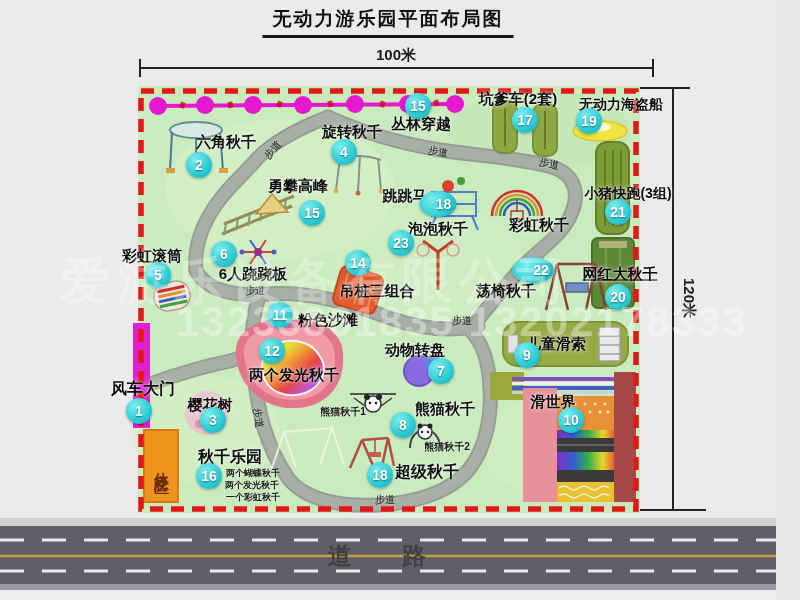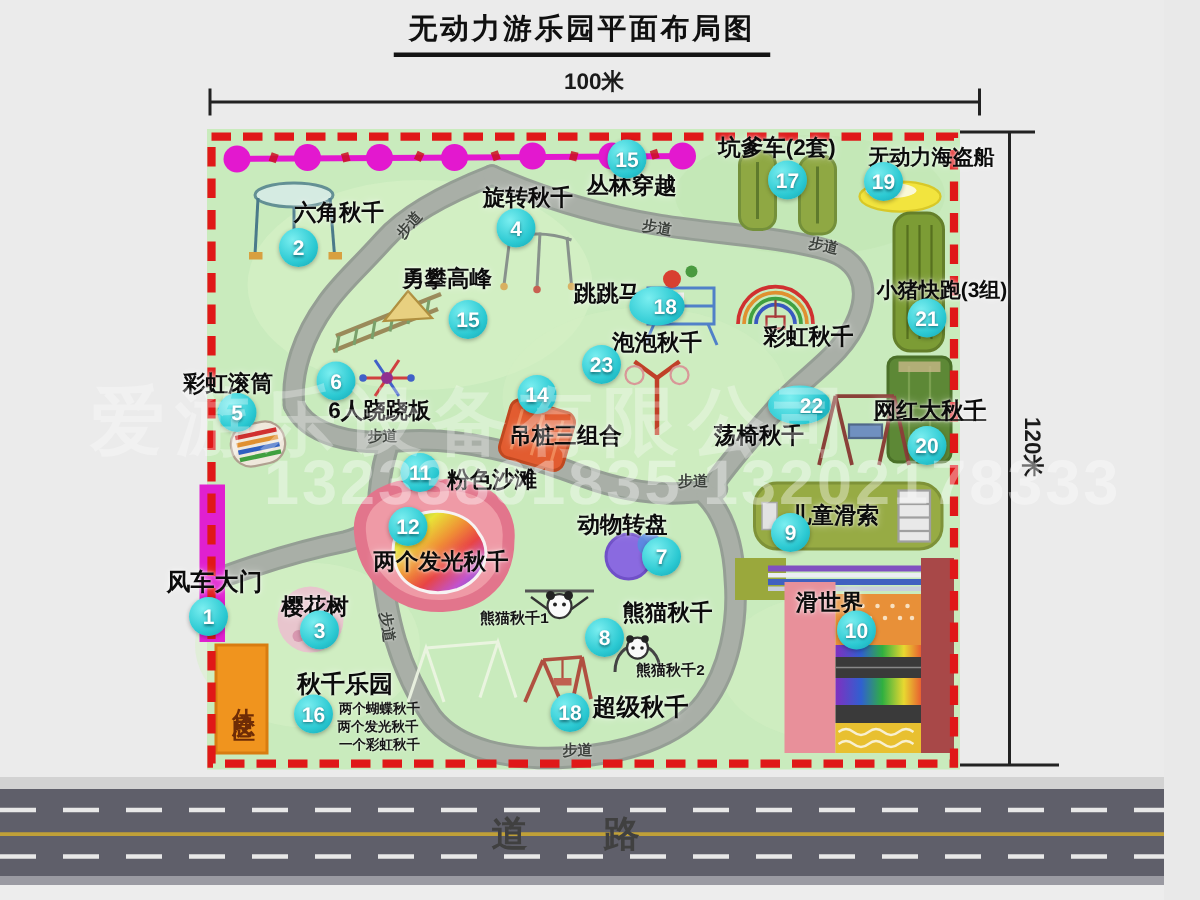--- a/index.html
+++ b/index.html
@@ -9,21 +9,21 @@
   .title{position:absolute;left:50%;top:6px;transform:translateX(-50%);
          font-size:19px;font-weight:bold;color:#101010;letter-spacing:2px;
          border-bottom:3px solid #141414;padding:0 10px 3px 10px;white-space:nowrap;}
   .dim-top{position:absolute;left:396px;top:55px;transform:translate(-50%,-50%);
          font-size:15px;font-weight:bold;color:#1a1a1a;}
   .dim-right{position:absolute;left:688px;top:298px;transform:translate(-50%,-50%) rotate(90deg);
          font-size:15px;font-weight:bold;color:#1a1a1a;white-space:nowrap;}
   .lbl{position:absolute;transform:translate(-50%,-50%);font-weight:bold;color:#0c0c0c;
        white-space:nowrap;text-shadow:0 0 2px rgba(255,255,255,.9),0 0 6px rgba(255,255,255,.55);}
   .sub{position:absolute;transform:translate(-50%,-50%);font-weight:600;color:#161616;
-       white-space:nowrap;text-shadow:0 0 2px rgba(255,255,255,.8);font-family:Liberation Mono, monospace;}
+       white-space:nowrap;text-shadow:0 0 2px rgba(255,255,255,.8);}
   .badge{position:absolute;width:26px;height:26px;border-radius:50%;
        transform:translate(-50%,-50%);display:flex;align-items:center;justify-content:center;
        background:radial-gradient(circle at 35% 30%,#7aeef0,#2bc9d2 62%,#14a3b2);
        color:#fff;font-size:14px;font-weight:bold;
        text-shadow:0 1px 2px rgba(0,70,80,.7);box-shadow:0 1px 3px rgba(0,0,0,.3);}
   .wsign{position:absolute;font-size:10px;font-weight:700;color:#3d423d;white-space:nowrap;
        text-shadow:0 0 2px rgba(255,255,255,.7);}
   .wm{position:absolute;font-weight:bold;white-space:nowrap;pointer-events:none;}
   .wm1{left:60px;top:248px;font-size:50px;letter-spacing:7px;color:rgba(255,255,255,.30);}
   .wm2{left:176px;top:298px;font-size:42px;letter-spacing:2px;color:rgba(255,255,255,.38);}

